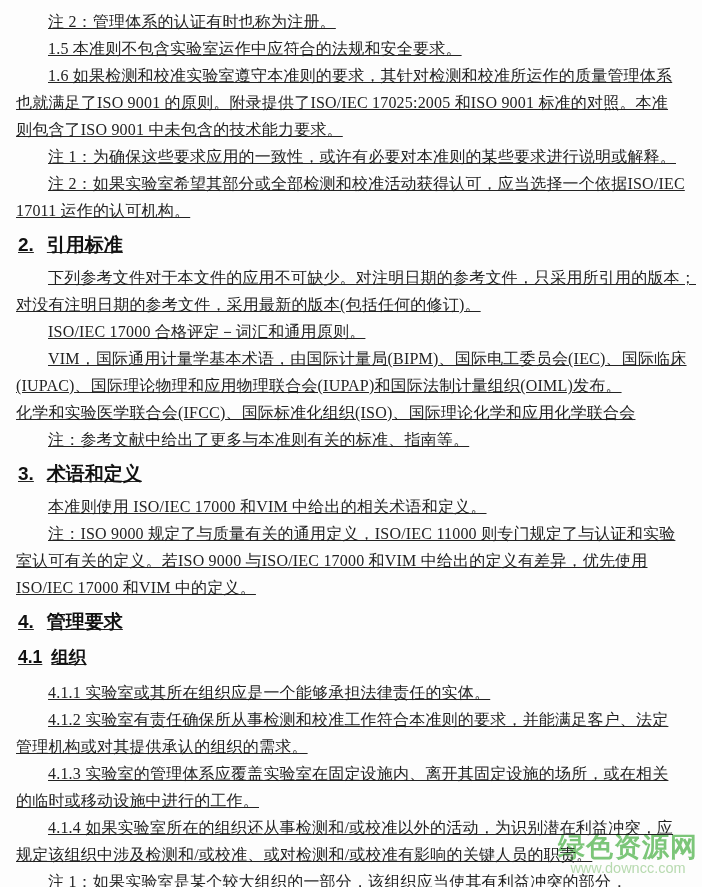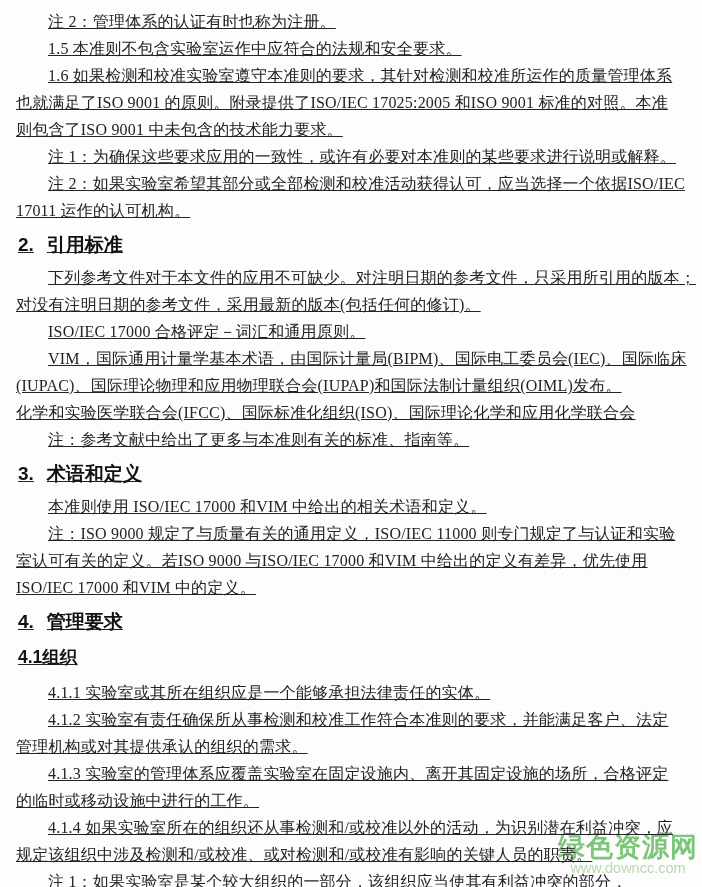--- a/index.html
+++ b/index.html
@@ -35,21 +35,21 @@
   }
   .h1 .num { margin-right: 13px; letter-spacing: 0; }
   .h2 {
     font-family: "Liberation Sans", "DejaVu Sans", sans-serif;
     font-weight: bold;
     color: #111111;
     font-size: 17.5px;
     line-height: 24px;
     margin: 10px 0 10px 2px;
   }
-  .h2 .num { letter-spacing: 0; }
+  .h2 .num { margin-right: 9px; letter-spacing: 0; }
   .watermark {
     position: absolute;
     top: 833px;
     right: 3px;
     width: 142px;
     text-align: center;
     font-family: "Liberation Sans", "DejaVu Sans", sans-serif;
     mix-blend-mode: multiply;
     pointer-events: none;
   }
@@ -90,21 +90,21 @@
     <div class="h1"><span class="num">3.</span><span class="ttl">术语和定义</span></div>
     <div class="line first">本准则使用 ISO/IEC 17000 和VIM 中给出的相关术语和定义。</div>
     <div class="line first">注：ISO 9000 规定了与质量有关的通用定义，ISO/IEC 11000 则专门规定了与认证和实验</div>
     <div class="line">室认可有关的定义。若ISO 9000 与ISO/IEC 17000 和VIM 中给出的定义有差异，优先使用</div>
     <div class="line">ISO/IEC 17000 和VIM 中的定义。</div>
     <div class="h1"><span class="num">4.</span><span class="ttl">管理要求</span></div>
     <div class="h2"><span class="num">4.1</span><span class="ttl">组织</span></div>
     <div class="line first">4.1.1 实验室或其所在组织应是一个能够承担法律责任的实体。</div>
     <div class="line first">4.1.2 实验室有责任确保所从事检测和校准工作符合本准则的要求，并能满足客户、法定</div>
     <div class="line">管理机构或对其提供承认的组织的需求。</div>
-    <div class="line first">4.1.3 实验室的管理体系应覆盖实验室在固定设施内、离开其固定设施的场所，合格评定</div>
+    <div class="line first">4.1.3 实验室的管理体系应覆盖实验室在固定设施内、离开其固定设施的场所，或在相关</div>
     <div class="line">的临时或移动设施中进行的工作。</div>
     <div class="line first">4.1.4 如果实验室所在的组织还从事检测和/或校准以外的活动，为识别潜在利益冲突，应</div>
     <div class="line">规定该组织中涉及检测和/或校准、或对检测和/或校准有影响的关键人员的职责。</div>
     <div class="line first">注 1：如果实验室是某个较大组织的一部分，该组织应当使其有利益冲突的部分，</div>
   </div>
 
 <div class="watermark">
   <div class="wm-title" style="color: rgb(125, 200, 122);">绿色资源网</div>
   <div class="wm-url" style="color: rgb(185, 220, 177);">www.downcc.com</div>
 </div>

